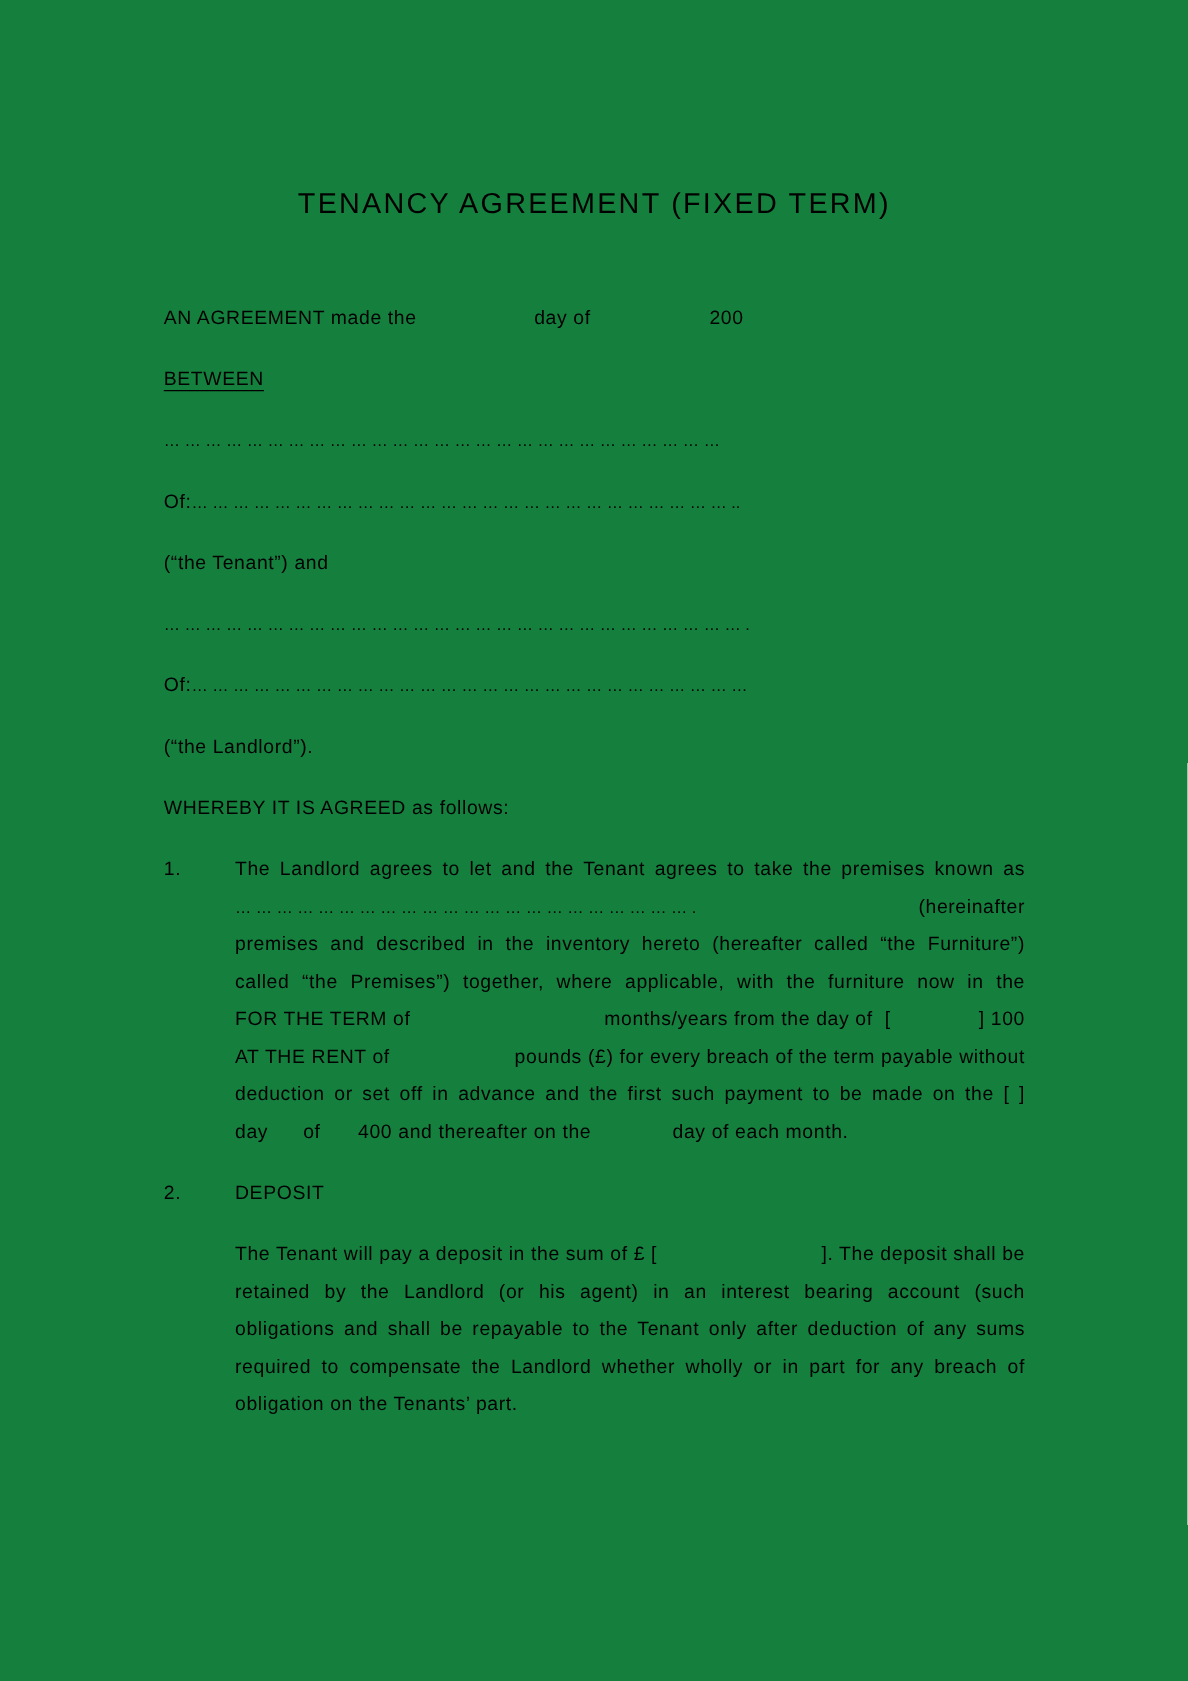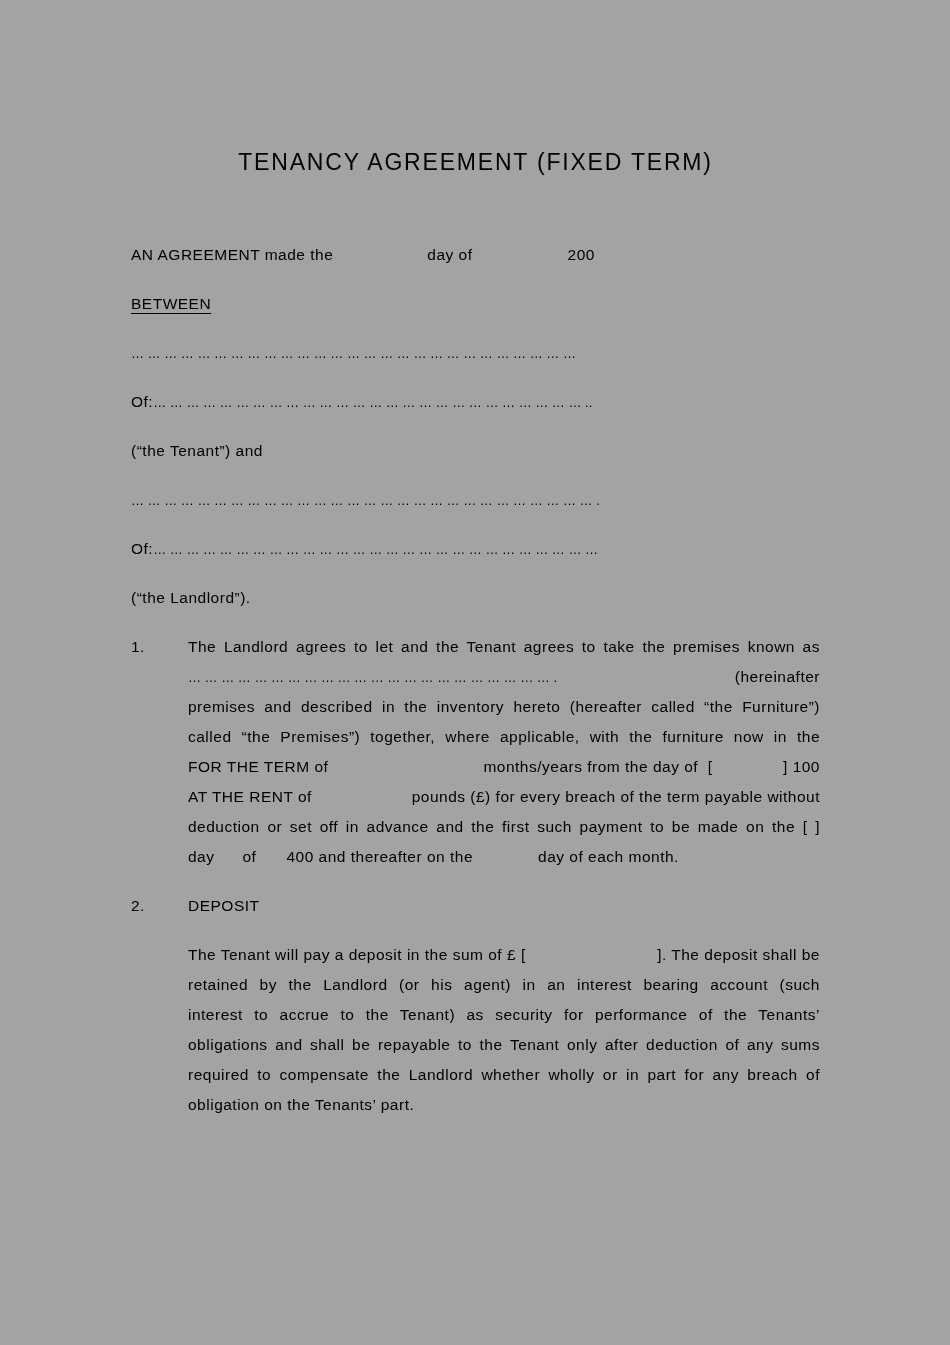--- a/index.html
+++ b/index.html
@@ -2,21 +2,21 @@
 <html><head>
 <meta charset="utf-8">
 <style>
   html, body { margin: 0; padding: 0; background: #ffffff; }
   .page {
     position: relative;
     width: 950px;
     height: 1345px;
     box-sizing: border-box;
     padding: 147px 130px 0 131px;
-    background: #a3a3a3;
+    background: #15803d;
     font-family: "Liberation Sans", "DejaVu Sans", sans-serif;
     font-size: 15.5px;
     letter-spacing: 0.5px;
     color: #000000;
     overflow: hidden;
   }
   .title {
     font-size: 23px;
     letter-spacing: 1.8px;
     text-align: center;
@@ -74,20 +74,21 @@
   </div>
 
   <div class="para line">
     <span>Of:</span><span class="dots">… … … … … … … … … … … … … … … … … … … … … … … … … … …</span>
   </div>
 
   <div class="para line">
     <span>(“the Landlord”).</span>
   </div>
 
+  <div class="para line">WHEREBY IT IS AGREED as follows:</div>
 
   <div class="para clause">
     <div class="num line">1.</div>
     <div class="cbody">
       <div class="line just">The Landlord agrees to let and the Tenant agrees to take the premises known as</div>
       <div class="line fline">
         <span class="dots">… … … … … … … … … … … … … … … … … … … … … … .</span>
         <span class="grow"></span>
         <span>(hereinafter</span>
       </div>
@@ -127,20 +128,19 @@
 
   <div class="para clause">
     <div class="num line"></div>
     <div class="cbody">
       <div class="line fline">
         <span>The Tenant will pay a deposit in the sum of £ [</span>
         <span class="grow"></span>
         <span>]. The deposit shall be</span>
       </div>
       <div class="line just">retained by the Landlord (or his agent) in an interest bearing account (such</div>
-      <div class="line just">interest to accrue to the Tenant) as security for performance of the Tenants’</div>
       <div class="line just">obligations and shall be repayable to the Tenant only after deduction of any sums</div>
       <div class="line just">required to compensate the Landlord whether wholly or in part for any breach of</div>
       <div class="line">obligation on the Tenants’ part.</div>
     </div>
   </div>
 
 </div>
 
 </body></html>

